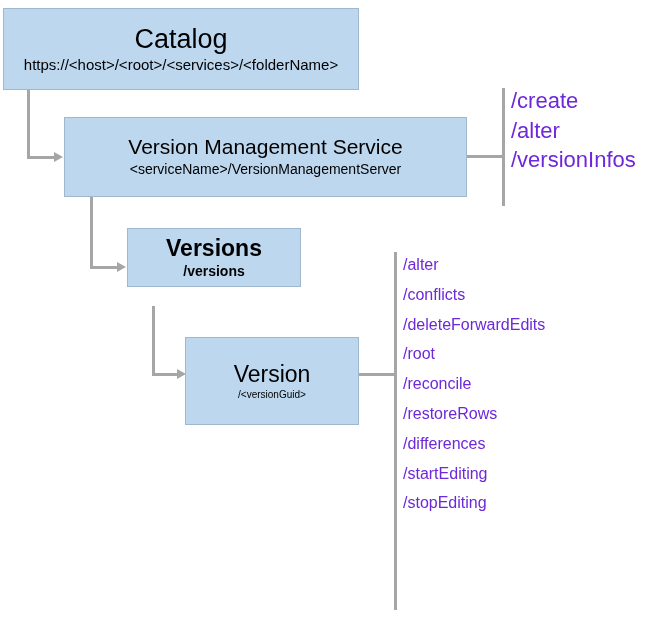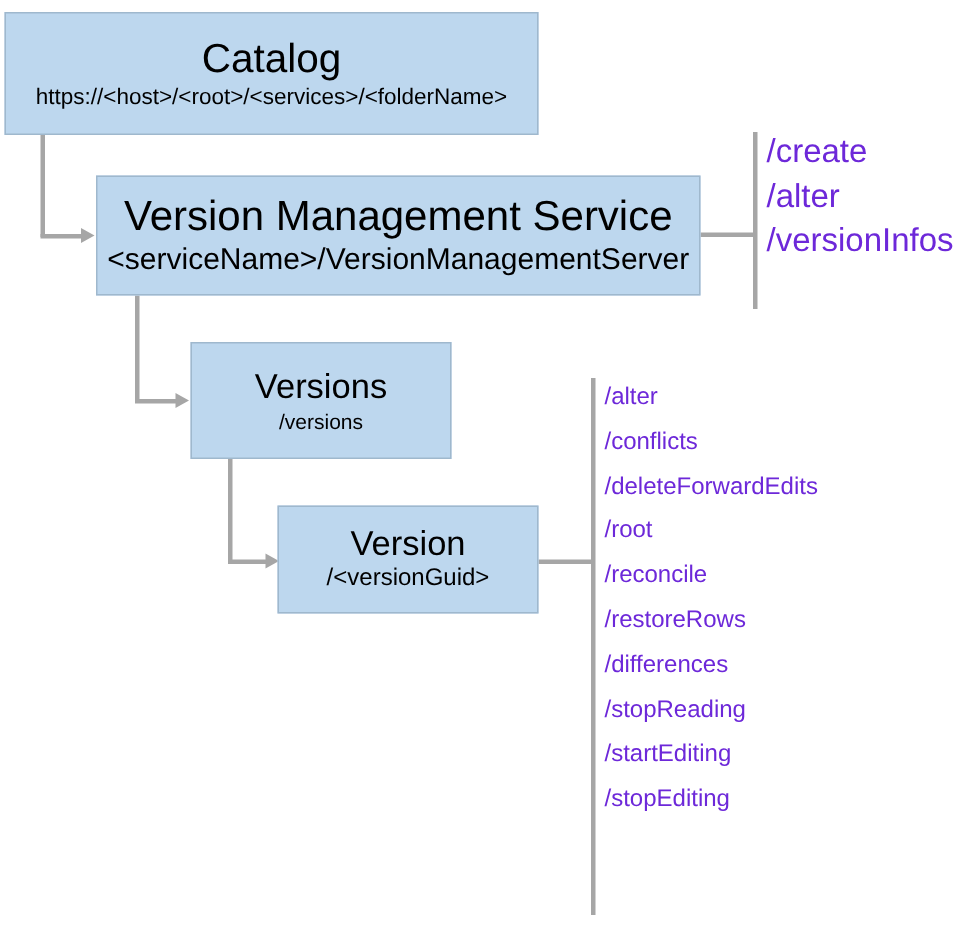--- a/index.html
+++ b/index.html
@@ -53,36 +53,36 @@
     left: 3px;  top: 8px;
     width: 356px; height: 82px;
   }
   #node-catalog .node-title { font-size: 27px; }
   #node-catalog .node-path  { font-size: 15px; }
 
   #node-vms {
     left: 64px; top: 117px;
     width: 403px; height: 80px;
   }
-  #node-vms .node-title { font-size: 28px; }
-  #node-vms .node-path  { font-size: 20px; }
+  #node-vms .node-title { font-size: 21px; }
+  #node-vms .node-path  { font-size: 14px; }
 
   #node-versions {
     left: 127px; top: 228px;
-    width: 174px; height: 78px;
+    width: 174px; height: 59px; font-weight: bold;
   }
   #node-versions .node-title { font-size: 23px; }
   #node-versions .node-path  { font-size: 14px; }
 
   #node-version {
     left: 185px; top: 337px;
-    width: 174px; height: 72px;
+    width: 174px; height: 88px;
   }
   #node-version .node-title { font-size: 23px; }
-  #node-version .node-path  { font-size: 16px; }
+  #node-version .node-path  { font-size: 10px; }
 
   
   .conn {
     position: absolute;
     background: #a6a6a6;
   }
   .conn-v { width: 3px; }
   .conn-h { height: 3px; }
 
   
@@ -186,18 +186,17 @@
     </ul>
 
   <ul class="op-list" id="ops-version">
       <li>/alter</li>
       <li>/conflicts</li>
       <li>/deleteForwardEdits</li>
       <li>/root</li>
       <li>/reconcile</li>
       <li>/restoreRows</li>
       <li>/differences</li>
-      <li>/stopReading</li>
       <li>/startEditing</li>
       <li>/stopEditing</li>
     </ul>
 
 </div>
 
 </body></html>

